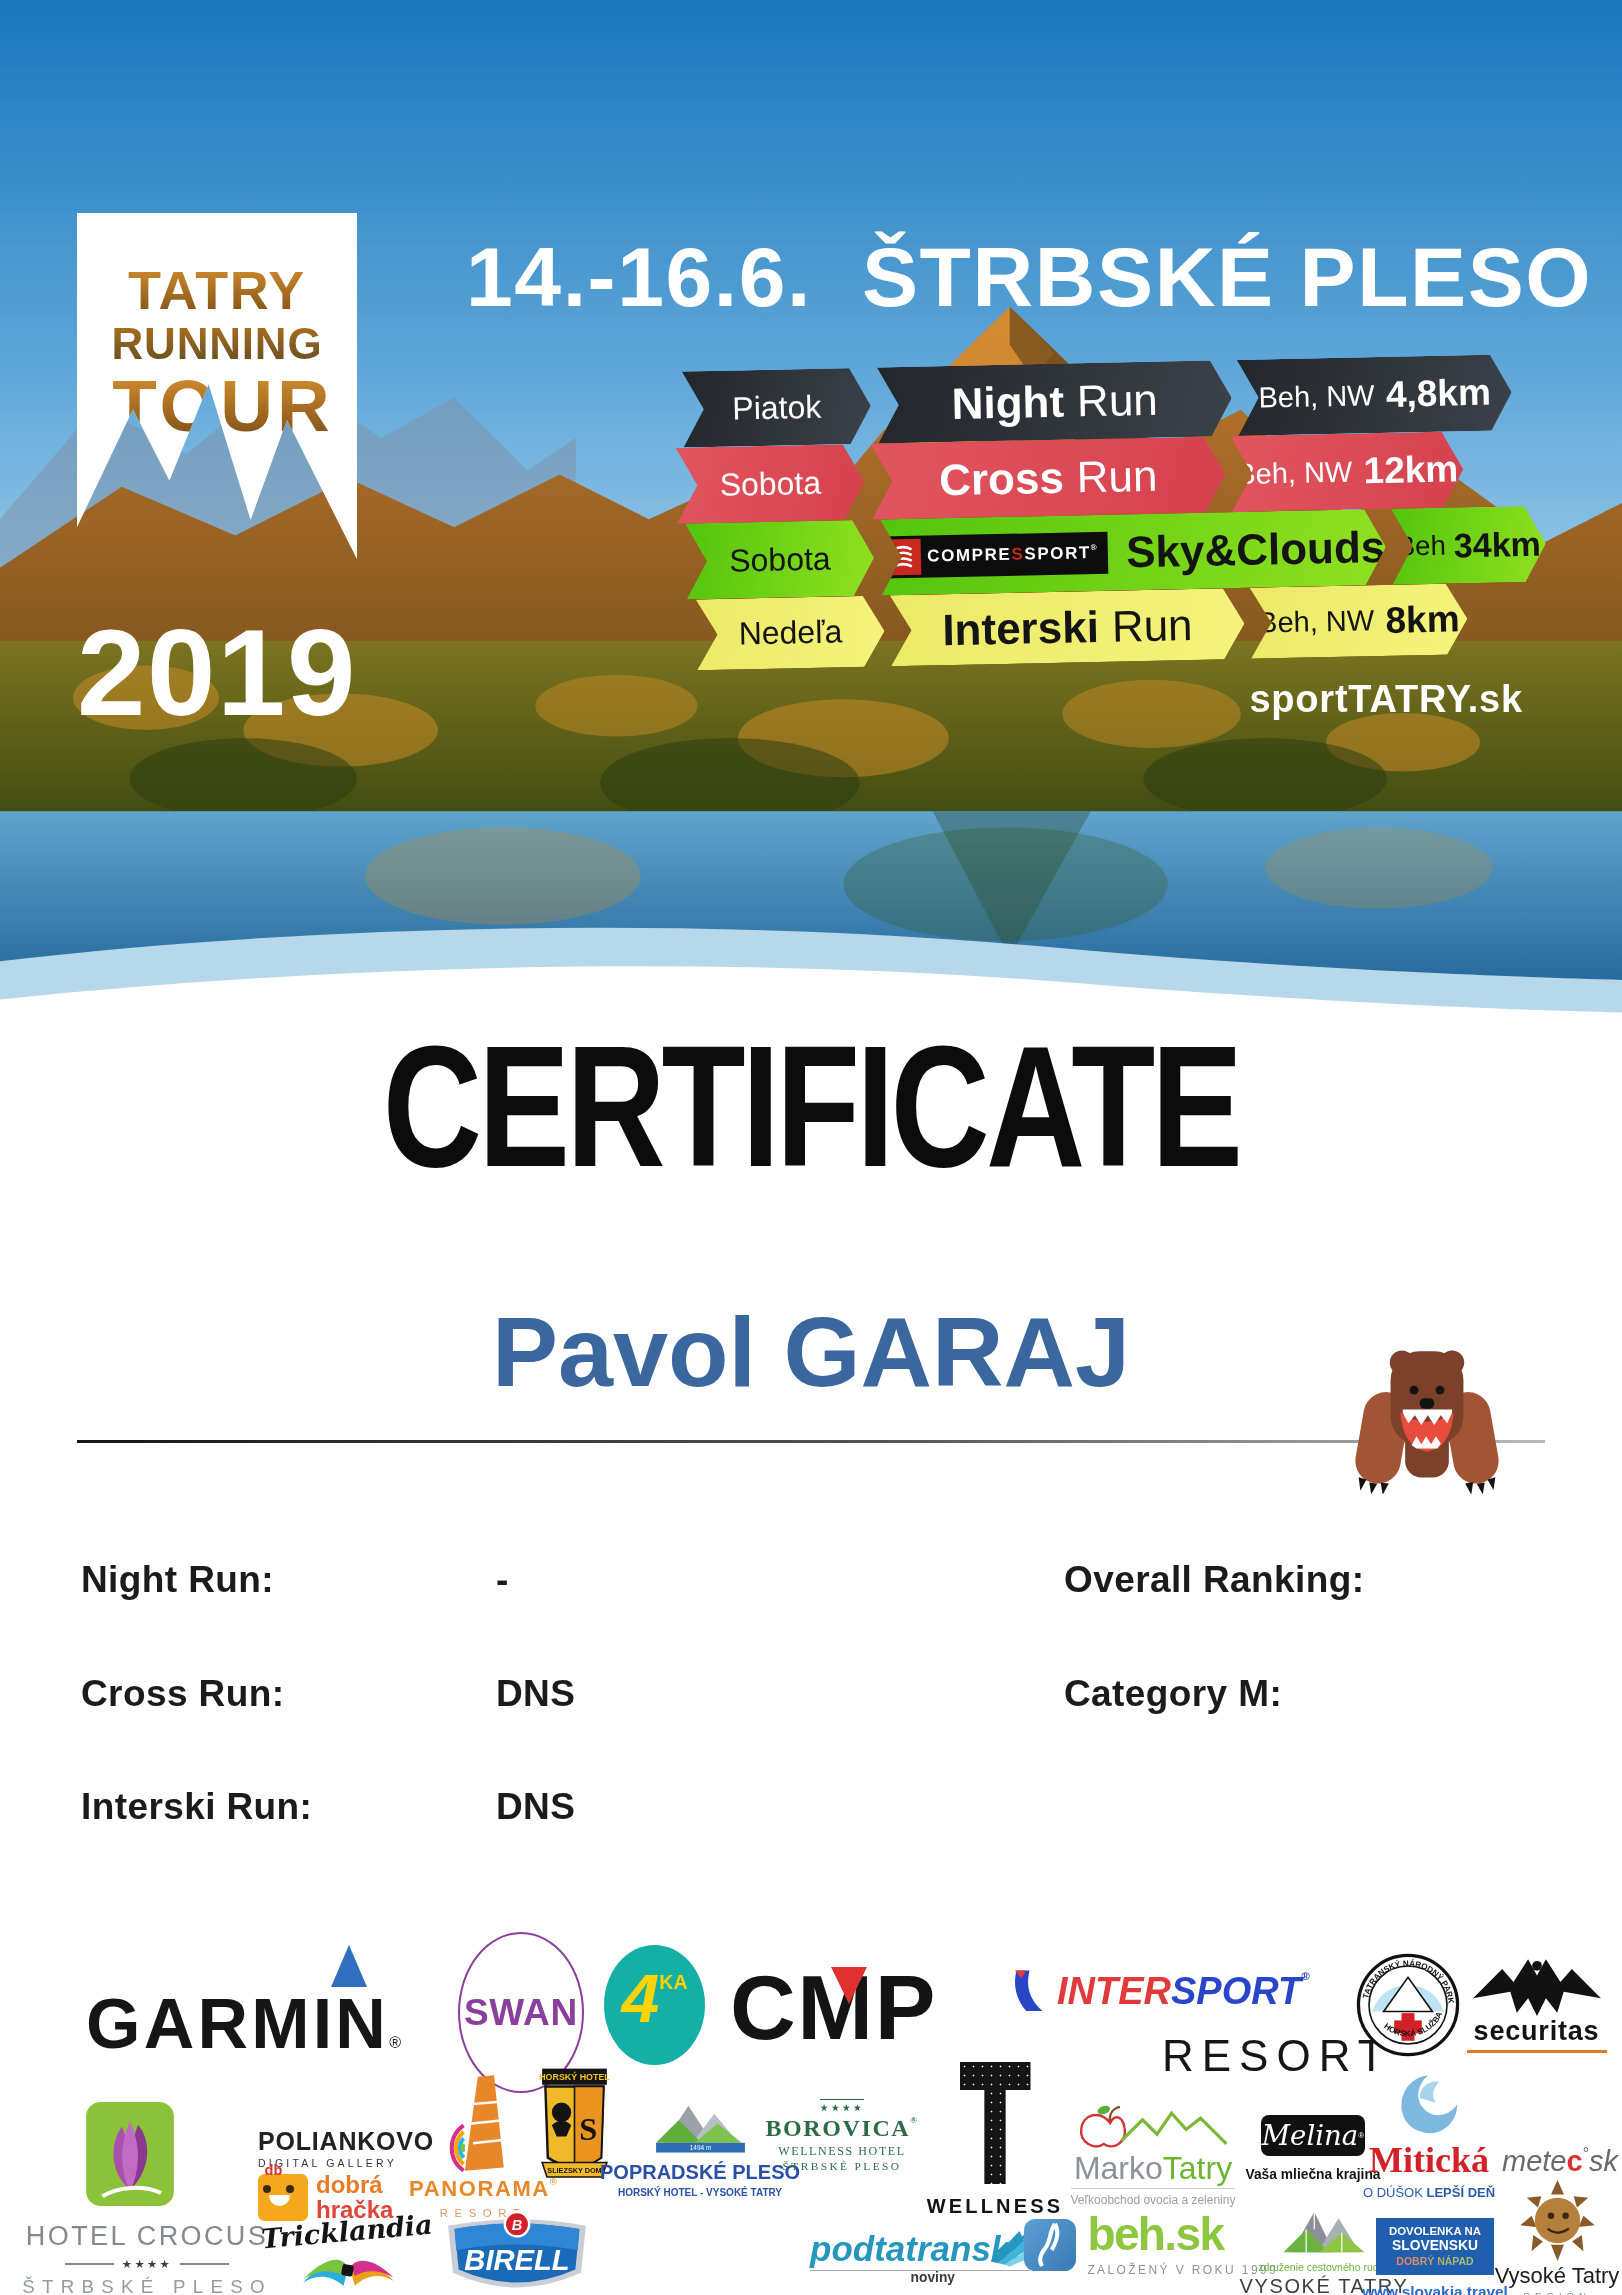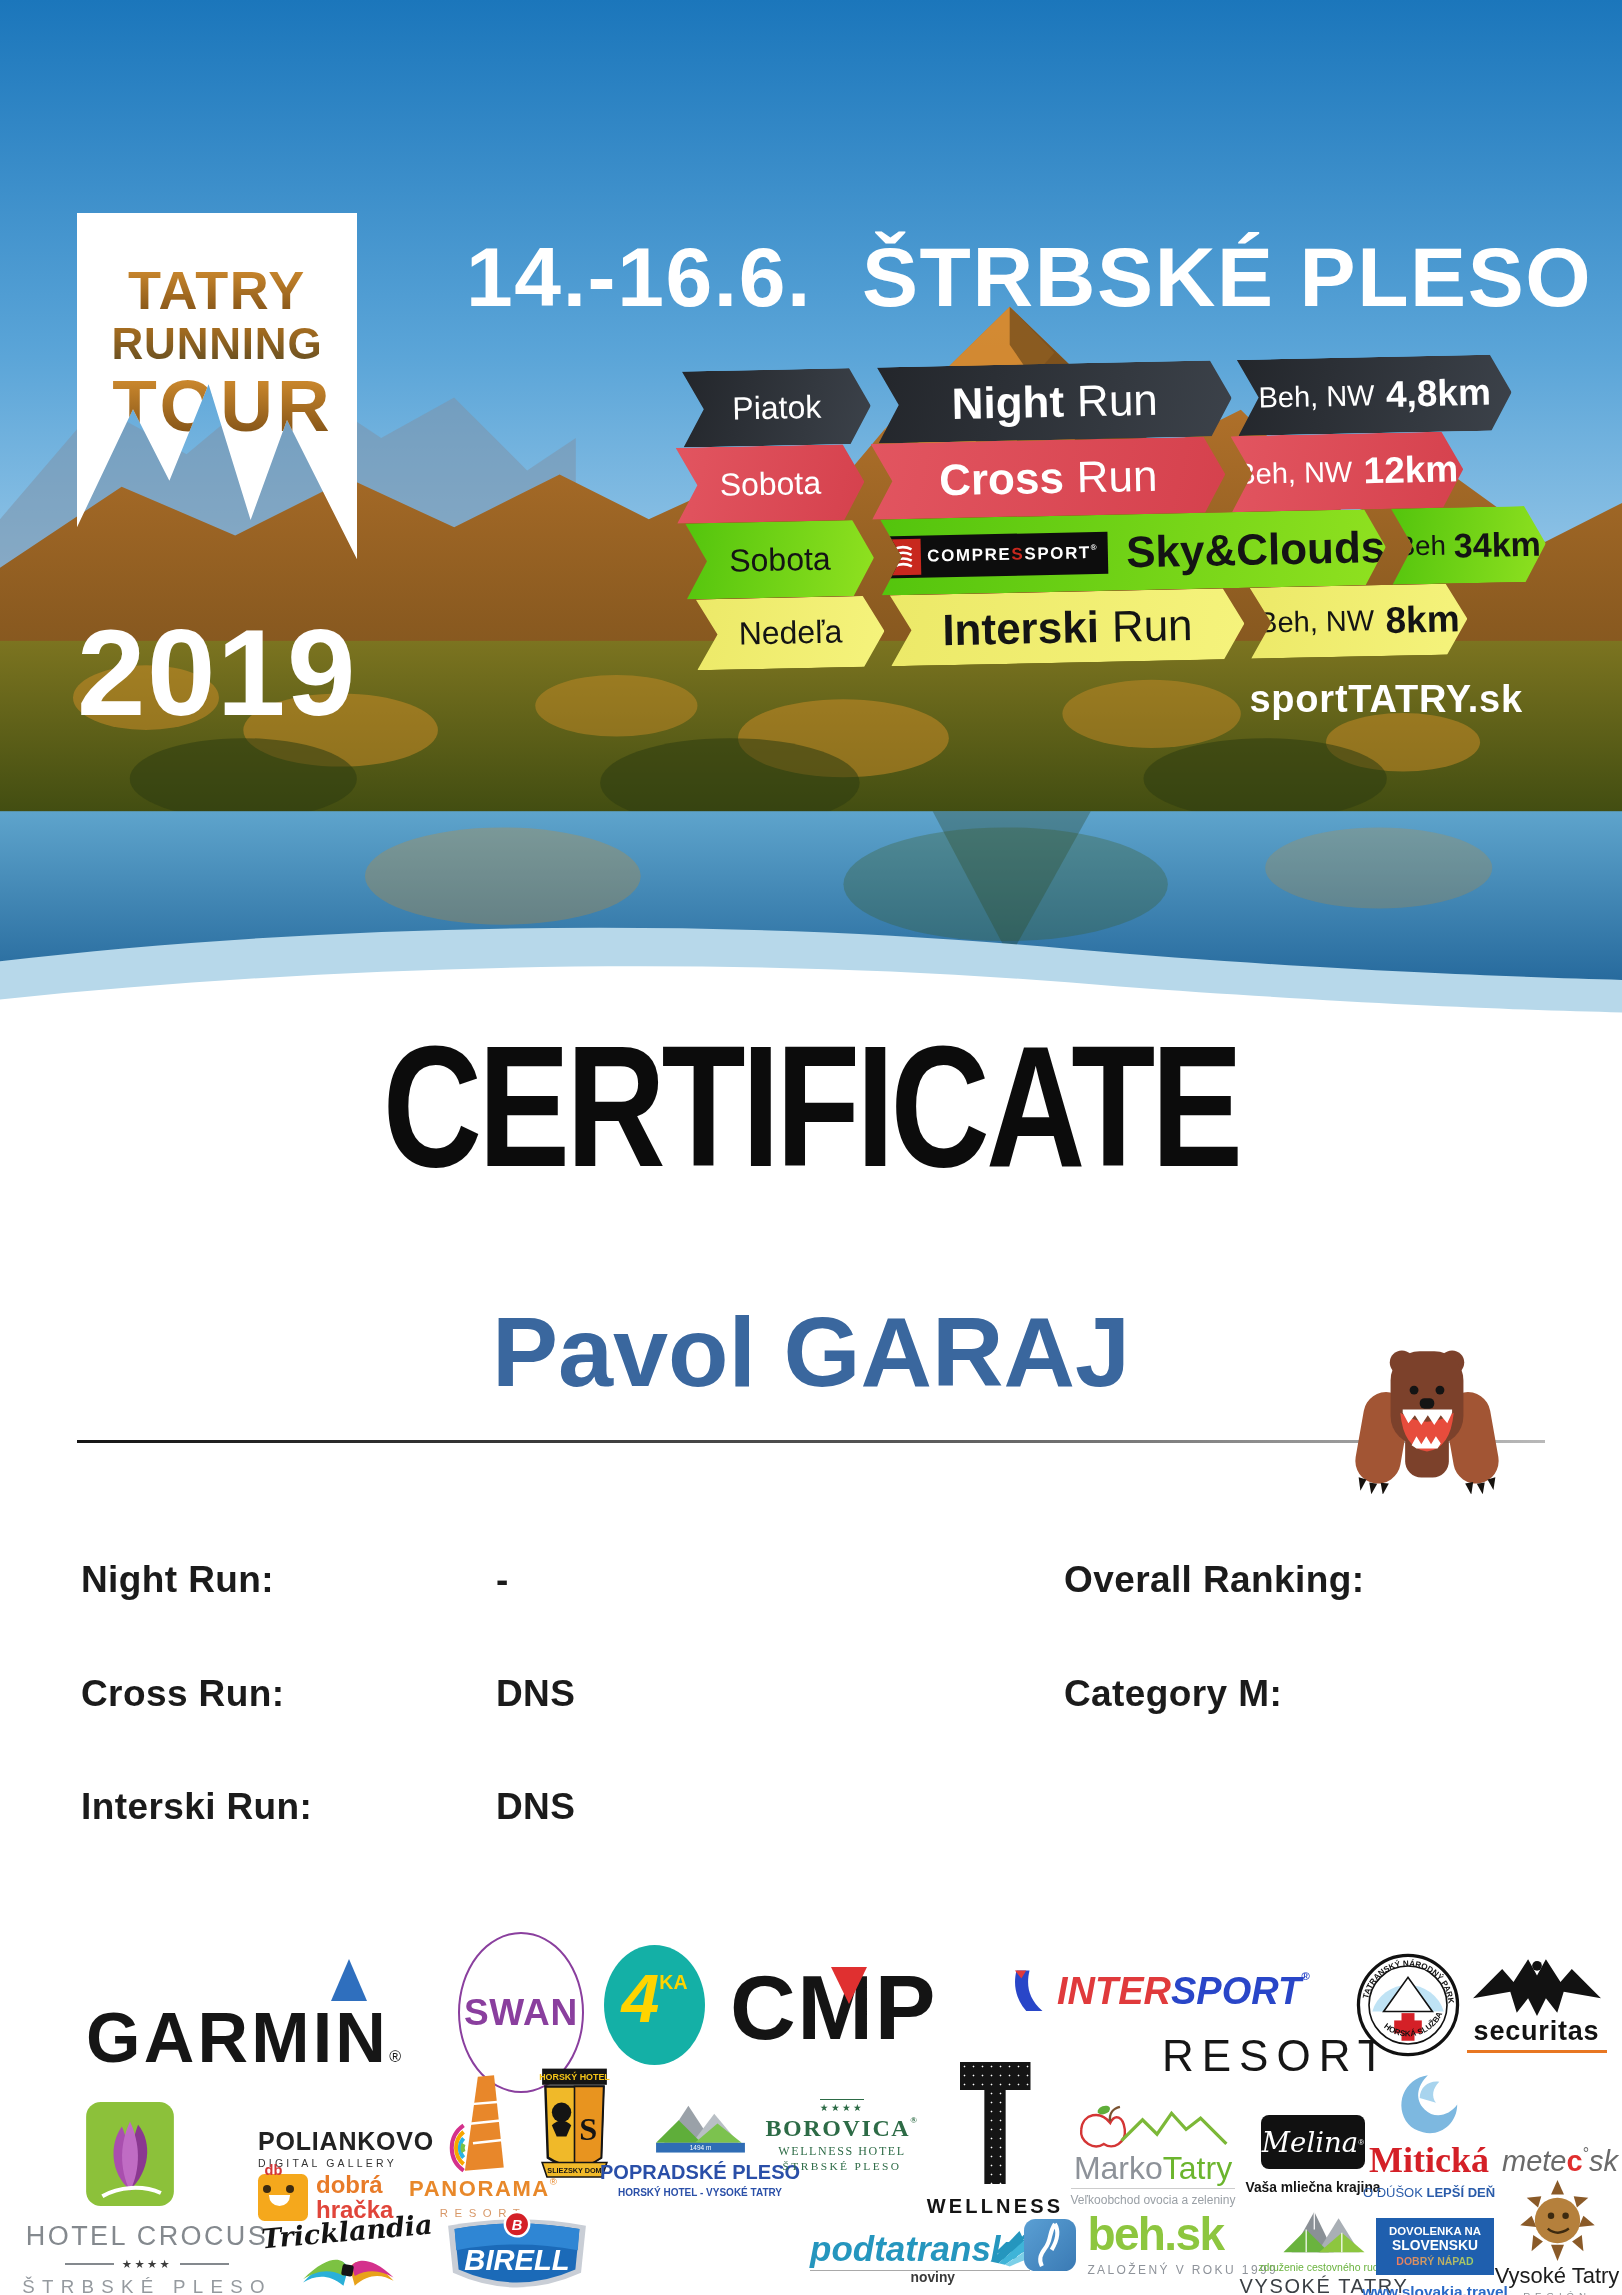--- a/index.html
+++ b/index.html
@@ -116,21 +116,21 @@
   .tt-t{width:71px;height:122px;background:#151515;
     background-image:radial-gradient(#fff 15%,transparent 16%);background-size:9px 9px;
     clip-path:polygon(0 0,100% 0,100% 23%,65% 23%,65% 100%,35% 100%,35% 23%,0 23%);}
   .tt-word{font-size:20px;font-weight:700;letter-spacing:3.2px;color:#141414;margin-top:11.4px;}
 
   .mk-row{font-size:32px;line-height:1;}
   .mk-g{color:#8d9299;}
   .mk-gr{color:#6cb52e;}
   .mk-sub{font-size:12px;color:#9aa0a6;border-top:0.8px solid #ccc;padding-top:4px;margin-top:4px;}
 
-  .mel-box{width:104px;height:54px;background:#111;border-radius:8px;display:flex;align-items:center;justify-content:center;}
+  .mel-box{width:104px;height:41px;background:#111;border-radius:8px;display:flex;align-items:center;justify-content:center;}
   .mel-word{font-family:"DejaVu Serif",serif;font-style:italic;font-size:27.6px;color:#fff;}
   .mel-reg{font-size:8px;color:#fff;vertical-align:top;}
   .mel-sub{font-size:13.8px;font-weight:700;color:#141414;margin-top:11.4px;white-space:nowrap;}
 
   .mit-title{font-family:"Liberation Serif",serif;font-size:36px;font-weight:700;color:#d42027;line-height:1;}
   .mit-sub{font-size:13px;color:#2a5caa;margin-top:6.5px;white-space:nowrap;}
   .mit-sub b{font-weight:700;}
 
   .meteo{font-size:29px;color:#6a6a6a;font-style:italic;}
   .meteo-c{color:#e02e2e;font-weight:700;font-style:normal;}
@@ -323,21 +323,21 @@
   <div class="stat" style="left:81px;top:1559px;">Night Run:</div>
   <div class="stat" style="left:496px;top:1559px;">-</div>
   <div class="stat" style="left:81px;top:1673px;">Cross Run:</div>
   <div class="stat" style="left:496px;top:1673px;">DNS</div>
   <div class="stat" style="left:81px;top:1786px;">Interski Run:</div>
   <div class="stat" style="left:496px;top:1786px;">DNS</div>
   <div class="stat" style="left:1064px;top:1559px;">Overall Ranking:</div>
   <div class="stat" style="left:1064px;top:1673px;">Category M:</div>
 
   <div class="sp" style="left:61px;top:1945px;width:365px;">
-    <div style="position:relative;margin-top:53px;">
+    <div style="position:relative;margin-top:39px;">
       <div class="garmin-tri"></div>
       <span class="garmin-word">GARMIN</span><span class="garmin-reg">®</span>
     </div>
   </div>
 
   <div class="sp" style="left:458px;top:1932px;">
     <div class="swan-oval">
       <span class="swan-word">SWAN</span>
     </div>
   </div>

